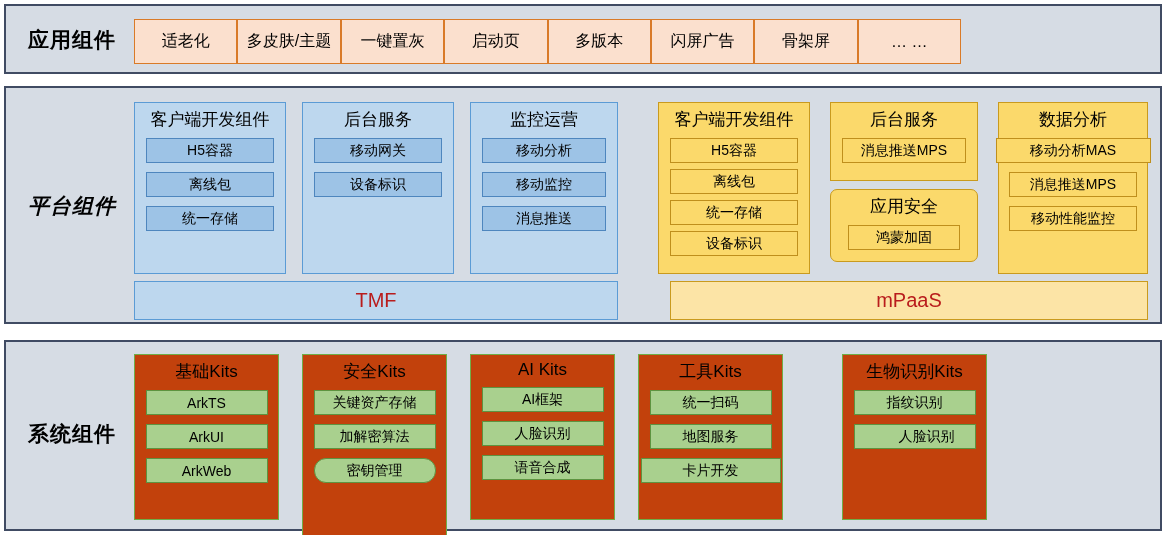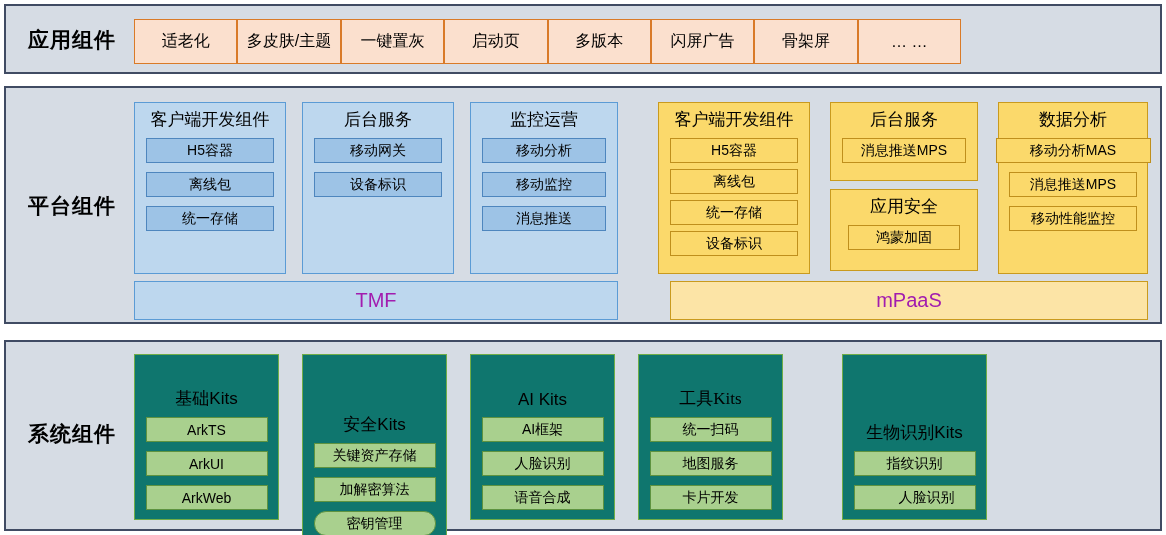--- a/index.html
+++ b/index.html
@@ -32,21 +32,21 @@
     position: absolute;
     left: 10px;
     width: 112px;
     text-align: center;
     font-weight: bold;
     font-size: 21px;
     color: #000000;
     letter-spacing: 1px;
   }
   #band-app .band-label      { top: 20px; }
-  #band-platform .band-label { top: 104px; }
+  #band-platform .band-label { top: 104px; font-style: italic; }
   #band-system .band-label   { top: 78px; }
 
   
   .chip-row {
     position: absolute;
     top: 13px; left: 128px;
     width: 827px; height: 45px;
     display: flex;
   }
   .chip {
@@ -91,32 +91,32 @@
 
   
   .blue .panel, .panel.blue { background: #BDD7EE; border-color: #5B9BD5; }
   .blue .item  { background: #9DC3E6; border-color: #4E86BE; }
 
   
   .panel.yellow { background: #FBD96B; border-color: #C99A1E; }
   .yellow .item { background: #FBD96B; border-color: #BF8F1C; }
 
   
-  .panel.green { background: #0f766e; border-color: #70AD47; justify-content: flex-end; }
+  .panel.green { background: #c2410c; border-color: #70AD47; }
   .green .item { background: #A9D08E; border-color: #5E9340; }
 
   
   .bar {
     position: absolute;
     height: 39px;
     display: flex;
     align-items: center;
     justify-content: center;
     font-size: 20px;
-    color: #a21caf;
+    color: #b91c1c;
     border-width: 1.5px;
     border-style: solid;
   }
   #bar-tmf   { background: #BDD7EE; border-color: #5B9BD5; }
   #bar-mpaas { background: #FCE4A6; border-color: #C99A1E; }
 </style>
 </head>
 <body>
 
 <div id="diagram">
@@ -166,21 +166,21 @@
       <div class="item" style="width:128px; margin-bottom:6px;">离线包</div>
       <div class="item" style="width:128px; margin-bottom:6px;">统一存储</div>
       <div class="item" style="width:128px; margin-bottom:6px;">设备标识</div>
     </div>
 
     <div class="panel yellow" style="left:824px; top:14px; width:148px; height:79px;">
       <div class="panel-title">后台服务</div>
       <div class="item" style="width:124px;">消息推送MPS</div>
     </div>
 
-    <div class="panel yellow" style="left:824px; top:101px; width:148px; height:82px;">
+    <div class="panel yellow" style="left:824px; top:101px; width:148px; height:73px;border-radius:7px;">
       <div class="panel-title">应用安全</div>
       <div class="item" style="width:112px;">鸿蒙加固</div>
     </div>
 
     <div class="panel yellow" style="left:992px; top:14px; width:150px; height:172px;">
       <div class="panel-title">数据分析</div>
       <div class="item" style="width:155px;">移动分析MAS</div>
       <div class="item" style="width:128px;">消息推送MPS</div>
       <div class="item" style="width:128px;">移动性能监控</div>
     </div>
@@ -205,25 +205,25 @@
       <div class="item" style="width:122px;border-radius:12px;">密钥管理</div>
     </div>
 
     <div class="panel green" style="left:464px; top:12px; width:145px; height:166px;">
       <div class="panel-title">AI Kits</div>
       <div class="item" style="width:122px;">AI框架</div>
       <div class="item" style="width:122px;">人脸识别</div>
       <div class="item" style="width:122px;">语音合成</div>
     </div>
 
-    <div class="panel green" style="left:632px; top:12px; width:145px; height:166px;font-family:Liberation Serif, serif;">
+    <div class="panel green" style="left:632px; top:12px; width:145px; height:166px;">
       <div class="panel-title">工具Kits</div>
       <div class="item" style="width:122px;">统一扫码</div>
       <div class="item" style="width:122px;">地图服务</div>
-      <div class="item" style="width:122px;">卡片开发</div>
+      <div class="item" style="width:140px;">卡片开发</div>
     </div>
 
     <div class="panel green" style="left:836px; top:12px; width:145px; height:166px;">
       <div class="panel-title">生物识别Kits</div>
       <div class="item" style="width:122px;">指纹识别</div>
       <div class="item" style="width:122px;padding-left:24px;">人脸识别</div>
     </div>
 
   </div>
 

